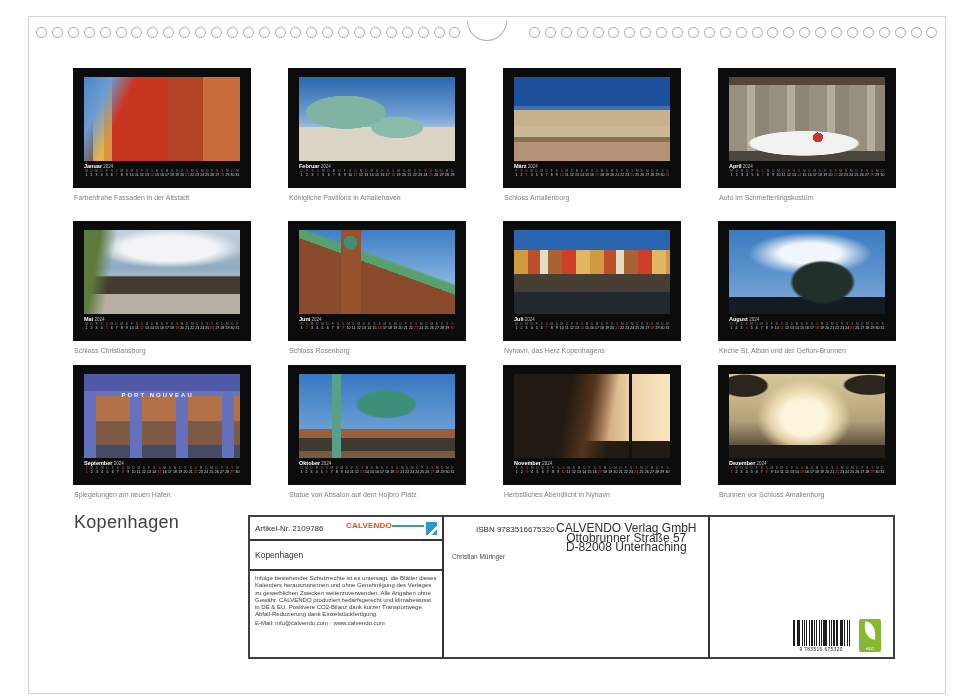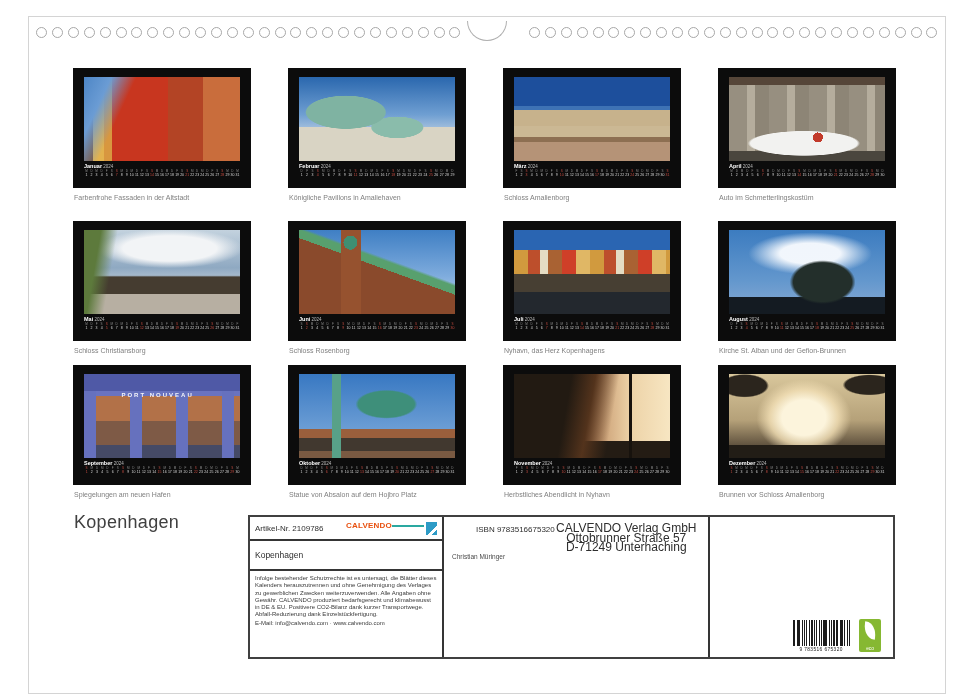--- a/index.html
+++ b/index.html
@@ -1765,21 +1765,21 @@
       <div class="row3">
         <div class="legal">Infolge bestehender Schutzrechte ist es untersagt, die Blätter dieses Kalenders herauszutrennen und ohne Genehmigung des Verlages zu gewerblichen Zwecken weiterzuverwenden. Alle Angaben ohne Gewähr. CALVENDO produziert bedarfsgerecht und klimabewusst in DE &amp; EU. Positivere CO2-Bilanz dank kurzer Transportwege. Abfall-Reduzierung dank Einzelstückfertigung.</div>
         <div class="email">E-Mail: info@calvendo.com · www.calvendo.com</div>
       </div>
     </div>
     <div class="colB">
       <div class="isbn">ISBN 9783516675320</div>
       <div class="addr">
         <span>CALVENDO Verlag GmbH</span>
         <span>Ottobrunner Straße 57</span>
-        <span>D-71249 Unterhaching</span>
+        <span>D-82008 Unterhaching</span>
       </div>
       <div class="author">Christian Müringer</div>
     </div>
     <div class="colC">
       <div class="bc-wrap">
         <div class="barcode">
           <div class="barcode-bars">
               <span style="width: 0.85px; background: rgb(28, 28, 28);"></span>
               <span style="width: 0.85px; background: transparent;"></span>
               <span style="width: 0.85px; background: rgb(28, 28, 28);"></span>

